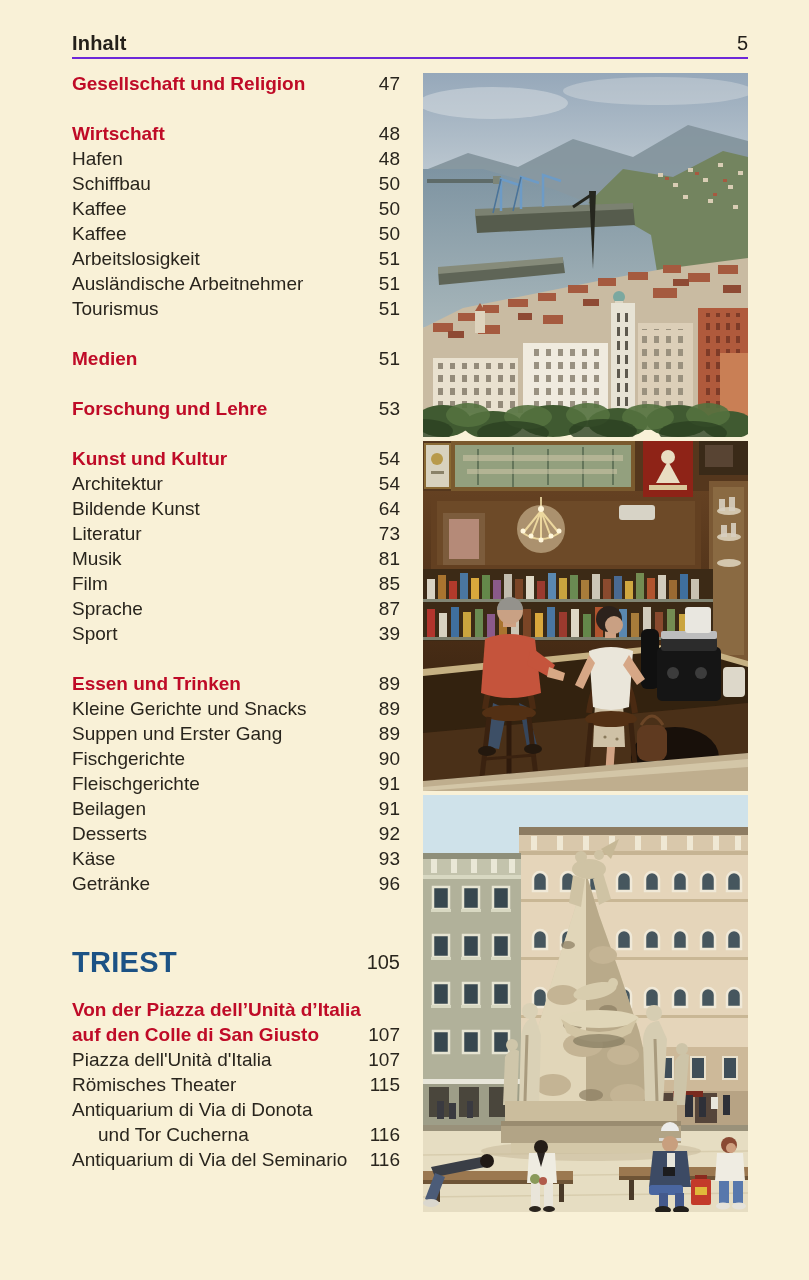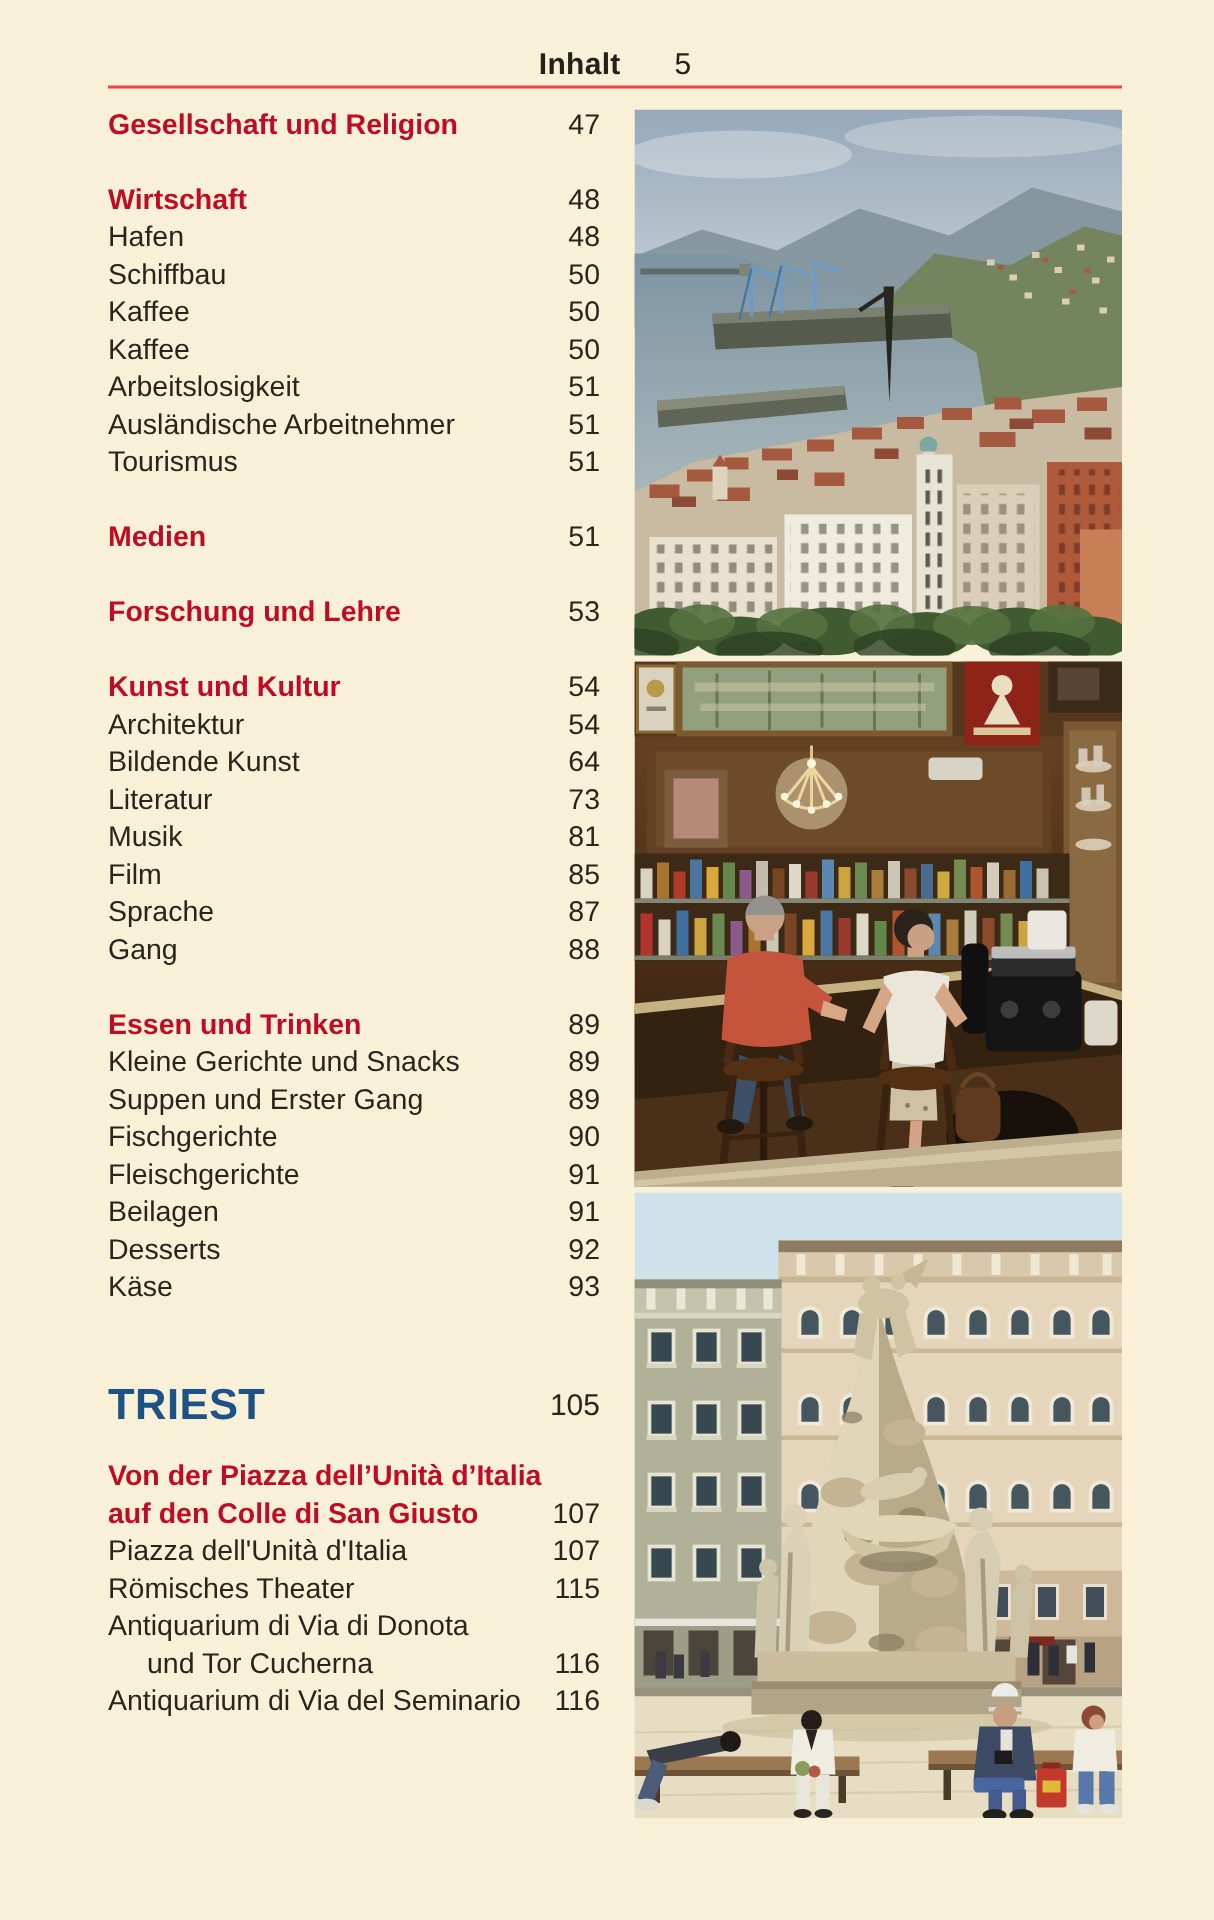--- a/index.html
+++ b/index.html
@@ -1,21 +1,21 @@
 <!DOCTYPE html>
 <html><head>
 <meta charset="utf-8">
 <style>
   html,body{margin:0;padding:0;background:#f9f1d7;}
   .page{position:relative;width:809px;height:1280px;background:#f9f1d7;
         font-family:"Liberation Sans",sans-serif;overflow:hidden;}
 
   
   .pagehead{position:absolute;left:72px;top:28px;width:676px;height:31px;
-            border-bottom:2px solid #ef4444;display:flex;justify-content:center;
+            border-bottom:2px solid #6d28d9;display:flex;justify-content:space-between;
             align-items:flex-end;padding-bottom:2px;box-sizing:border-box;}
   .head-title{font-weight:700;font-size:20px;color:#24201a;letter-spacing:.2px;}
   .head-num{font-size:20px;color:#24201a;margin-left:36px;}
 
   
   .toc{position:absolute;left:72px;top:71px;width:328px;}
   .group{margin-bottom:25px;}
   .row{display:flex;align-items:flex-end;height:25px;line-height:25px;
        font-size:19px;color:#29251d;white-space:nowrap;}
   .label{flex:0 0 auto;}
@@ -125,22 +125,22 @@
       </div>
       <div class="row">
         <span class="label">Film</span>
         <span class="pnum">85</span>
       </div>
       <div class="row">
         <span class="label">Sprache</span>
         <span class="pnum">87</span>
       </div>
       <div class="row">
-        <span class="label">Gang</span>
-        <span class="pnum">88</span>
+        <span class="label">Sport</span>
+        <span class="pnum">39</span>
       </div>
     </div>
 
     <div class="group">
       <div class="row red">
         <span class="label">Essen und Trinken</span>
         <span class="pnum">89</span>
       </div>
       <div class="row">
         <span class="label">Kleine Gerichte und Snacks</span>
@@ -162,20 +162,24 @@
         <span class="label">Beilagen</span>
         <span class="pnum">91</span>
       </div>
       <div class="row">
         <span class="label">Desserts</span>
         <span class="pnum">92</span>
       </div>
       <div class="row">
         <span class="label">Käse</span>
         <span class="pnum">93</span>
+      </div>
+      <div class="row">
+        <span class="label">Getränke</span>
+        <span class="pnum">96</span>
       </div>
     </div>
 
     <div class="group g-chapter">
       <div class="row chapter-row">
         <span class="label">TRIEST</span>
         <span class="pnum">105</span>
       </div>
     </div>
 

